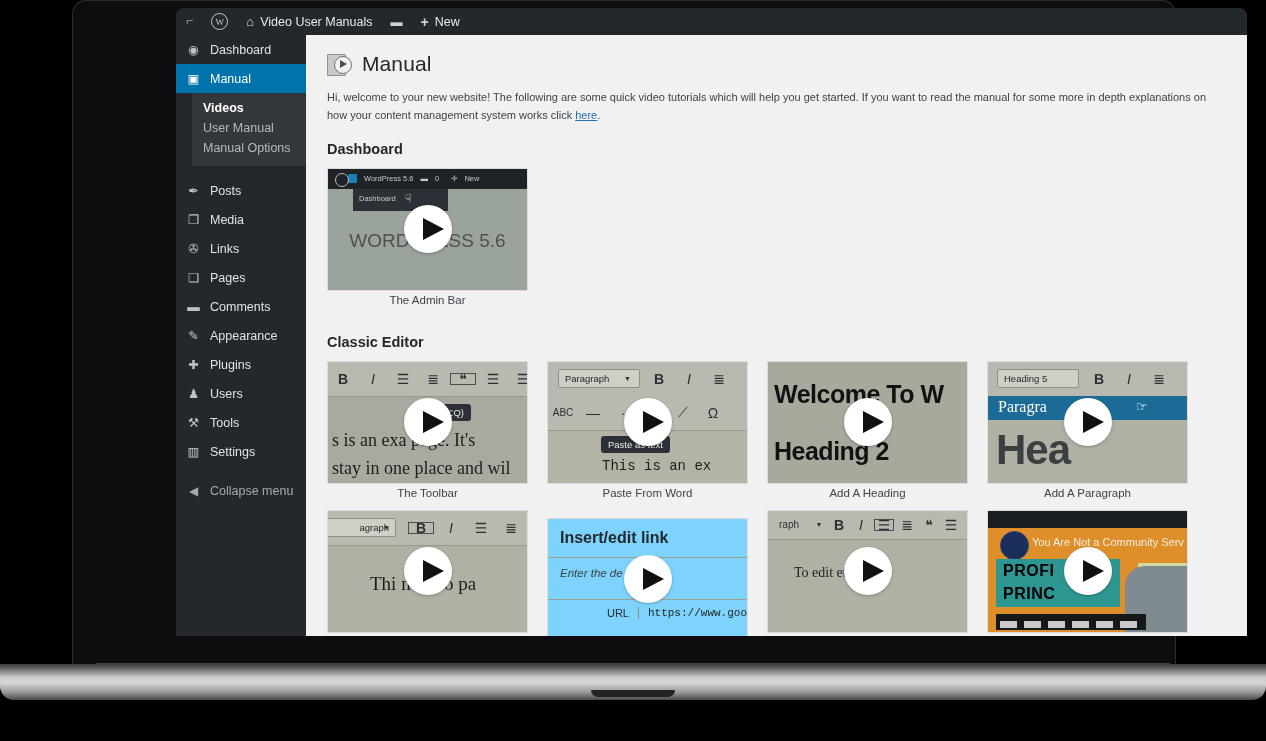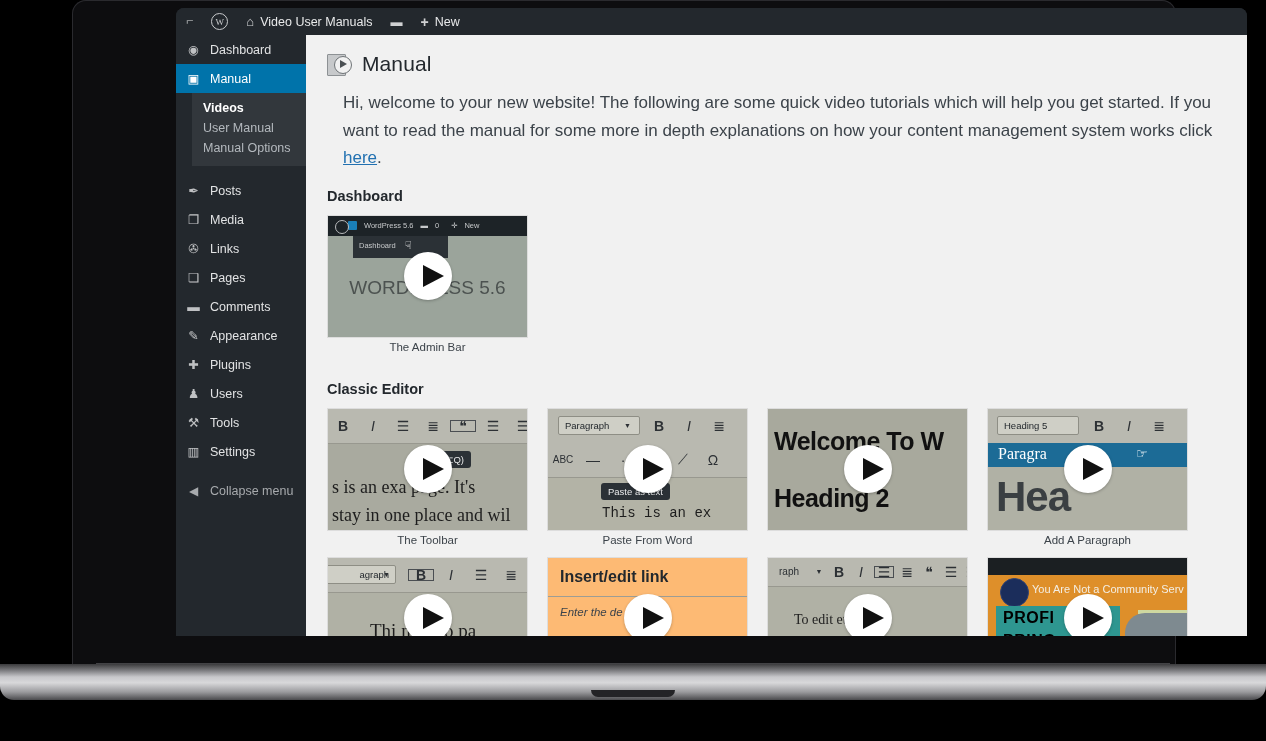--- a/index.html
+++ b/index.html
@@ -101,21 +101,21 @@
   .vicon .circ{
     position:absolute;left:7px;top:2px;width:16px;height:16px;border-radius:50%;
     background:#f1f1f1;border:1.8px solid #6f7477;
   }
   .vicon .tri{
     position:absolute;left:12.5px;top:6.2px;width:0;height:0;
     border-left:7px solid #4b5053;border-top:4.4px solid transparent;border-bottom:4.4px solid transparent;
   }
   .page-title{font-size:21px;font-weight:400;color:#23282d;letter-spacing:.1px;}
 
-  .intro{font-size:17px;line-height:1.62;color:#3c434a;max-width:900px;margin:0 0 16px 16px;}
+  .intro{font-size:11px;line-height:1.62;color:#3c434a;max-width:900px;margin:0 0 16px 0;}
   .intro a{color:#2271b1;}
 
   .section-title{font-size:14.5px;font-weight:bold;color:#23282d;margin:0 0 11px 0;}
   .section{margin-bottom:17px;}
 
   .grid{display:flex;flex-wrap:wrap;gap:0 19px;}
   .vcard{width:201px;margin-bottom:11px;}
   .thumb{
     position:relative;width:201px;height:123px;overflow:hidden;background:#a8a9a0;
     border:1px solid #ddd;box-sizing:border-box;
@@ -169,21 +169,21 @@
   .t-para .hl{position:absolute;left:0;right:0;top:34px;height:24px;background:#1c6b96;}
   .t-para .hltxt{position:absolute;left:10px;top:36px;font-family:"Liberation Serif",serif;color:#fff;font-size:16px;}
   .t-para .hand{position:absolute;left:148px;top:37px;font-size:13px;color:#fff;}
   .t-para .bigword{position:absolute;left:8px;top:64px;font-size:42px;font-weight:bold;color:#3a3f42;letter-spacing:-1px;white-space:nowrap;}
   .t-para .sel{
     position:absolute;left:9px;top:7px;width:82px;height:19px;background:#cfcfc6;
     border:1px solid #8e8e85;border-radius:2px;font-size:9.5px;color:#23282d;
     padding:3px 0 0 6px;box-sizing:border-box;
   }
 
-  .t-link{background:#fdba74;}
+  .t-link{background:#7dd3fc;margin-top:8px;}
   .t-link .ltitle{position:absolute;left:12px;top:10px;font-size:16px;font-weight:bold;color:#23282d;}
   .t-link .sep{position:absolute;left:0;right:0;top:38px;height:1px;background:#9d9d95;}
   .t-link .lsub{position:absolute;left:12px;top:48px;font-size:11.5px;font-style:italic;color:#3c434a;}
   .t-link .sep2{position:absolute;left:0;right:0;top:80px;height:1px;background:#9d9d95;}
   .t-link .urlrow{position:absolute;left:0;right:0;top:88px;display:flex;align-items:center;font-size:11px;color:#23282d;}
   .t-link .urllbl{width:86px;text-align:right;padding-right:9px;}
   .t-link .urlval{border-left:1px solid #8e8e85;padding-left:9px;color:#23282d;font-family:Liberation Mono, monospace;}
 
   .t-list .line{position:absolute;left:26px;top:54px;font-family:"Liberation Serif",serif;font-size:14px;color:#1d1d1d;}
 
@@ -386,20 +386,21 @@
                 <div class="vcaption">Paste From Word</div>
               </div>
 
               <div class="vcard">
                 <div class="thumb t-head">
                   <div class="t-pane" style="background:#a8a99d"></div>
                   <div class="big" style="top:18px">Welcome To W</div>
                   <div class="big" style="top:75px">Heading 2</div>
                   <div class="playbtn"></div>
                 </div>
+                <div class="vcaption">Add A Heading</div>
               </div>
 
               <div class="vcard">
                 <div class="thumb t-para">
                   <div class="t-pane" style="background:#b0b1a5"></div>
                   <div class="tb-strip">
                     <span style="width:96px"></span>
                     <span class="tb-ico"><b>B</b></span>
                     <span class="tb-ico"><i>I</i></span>
                     <span class="tb-ico">≣</span>

